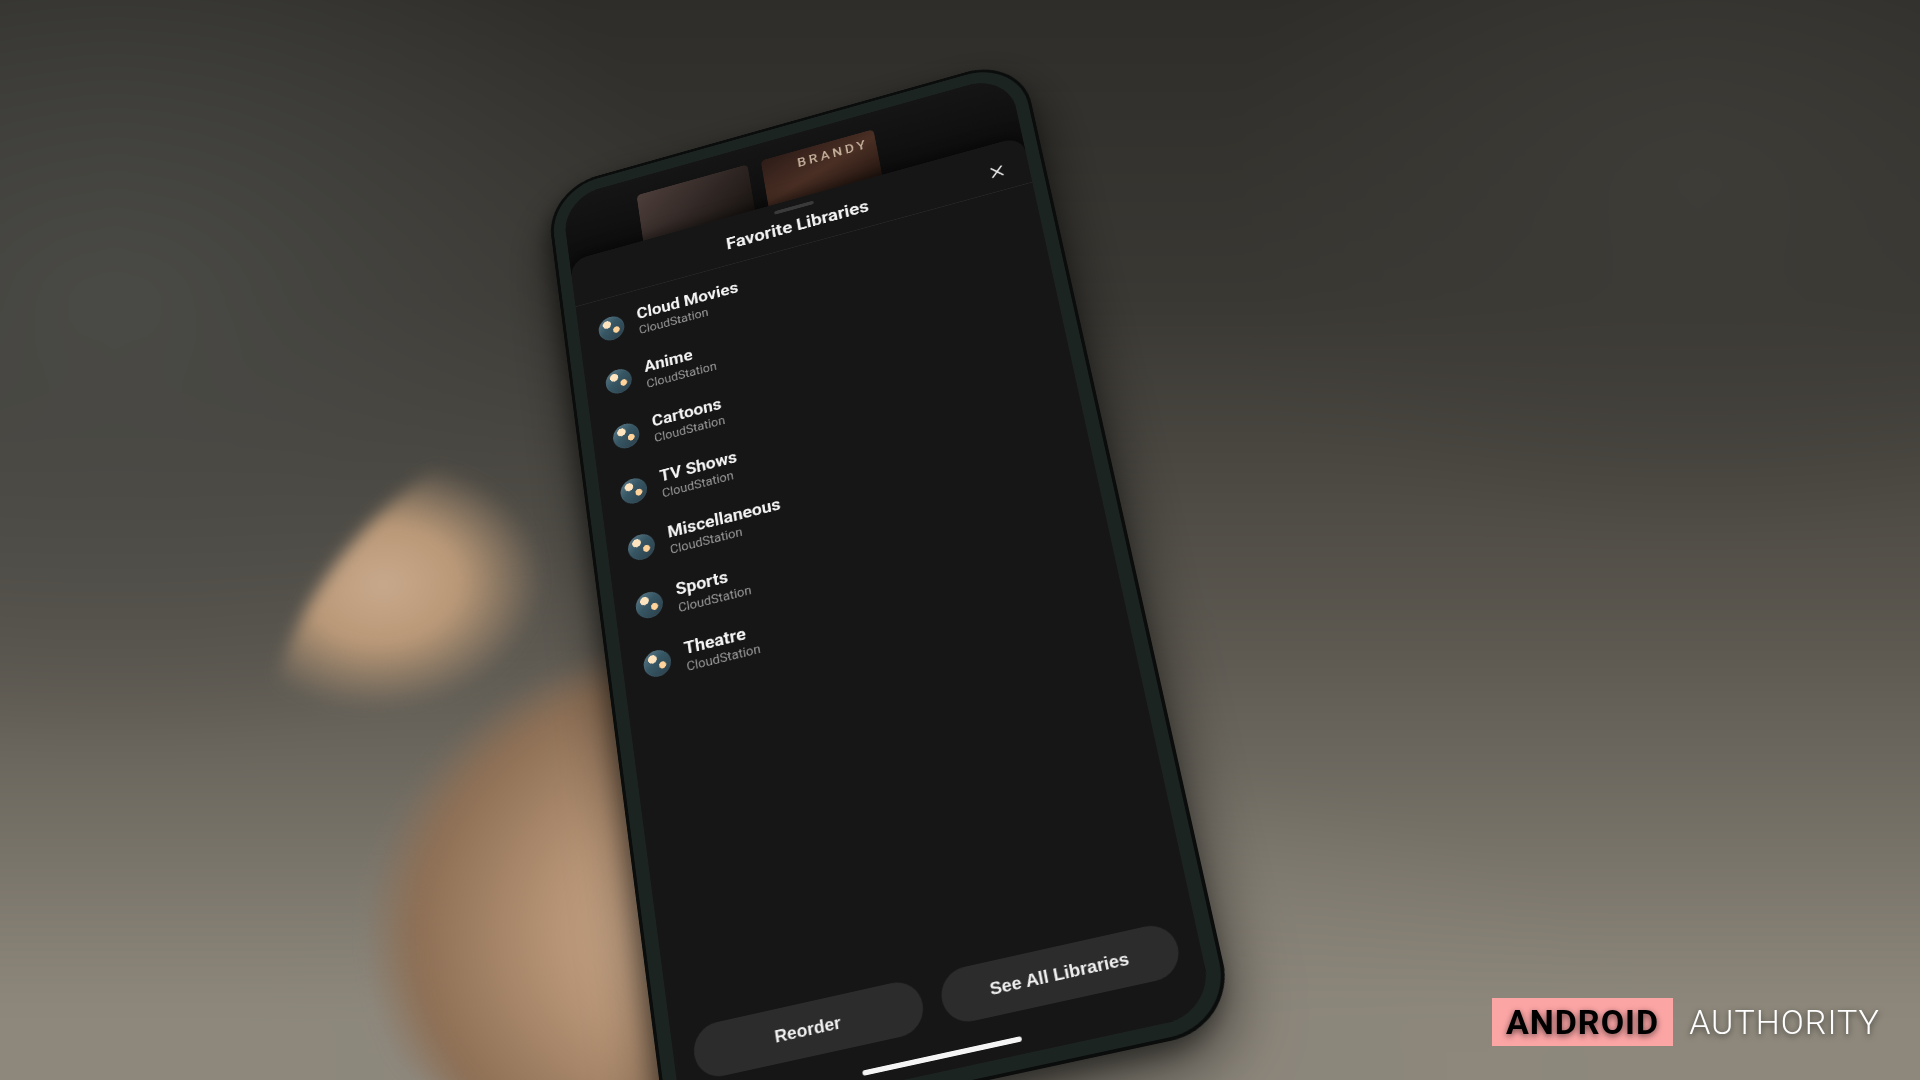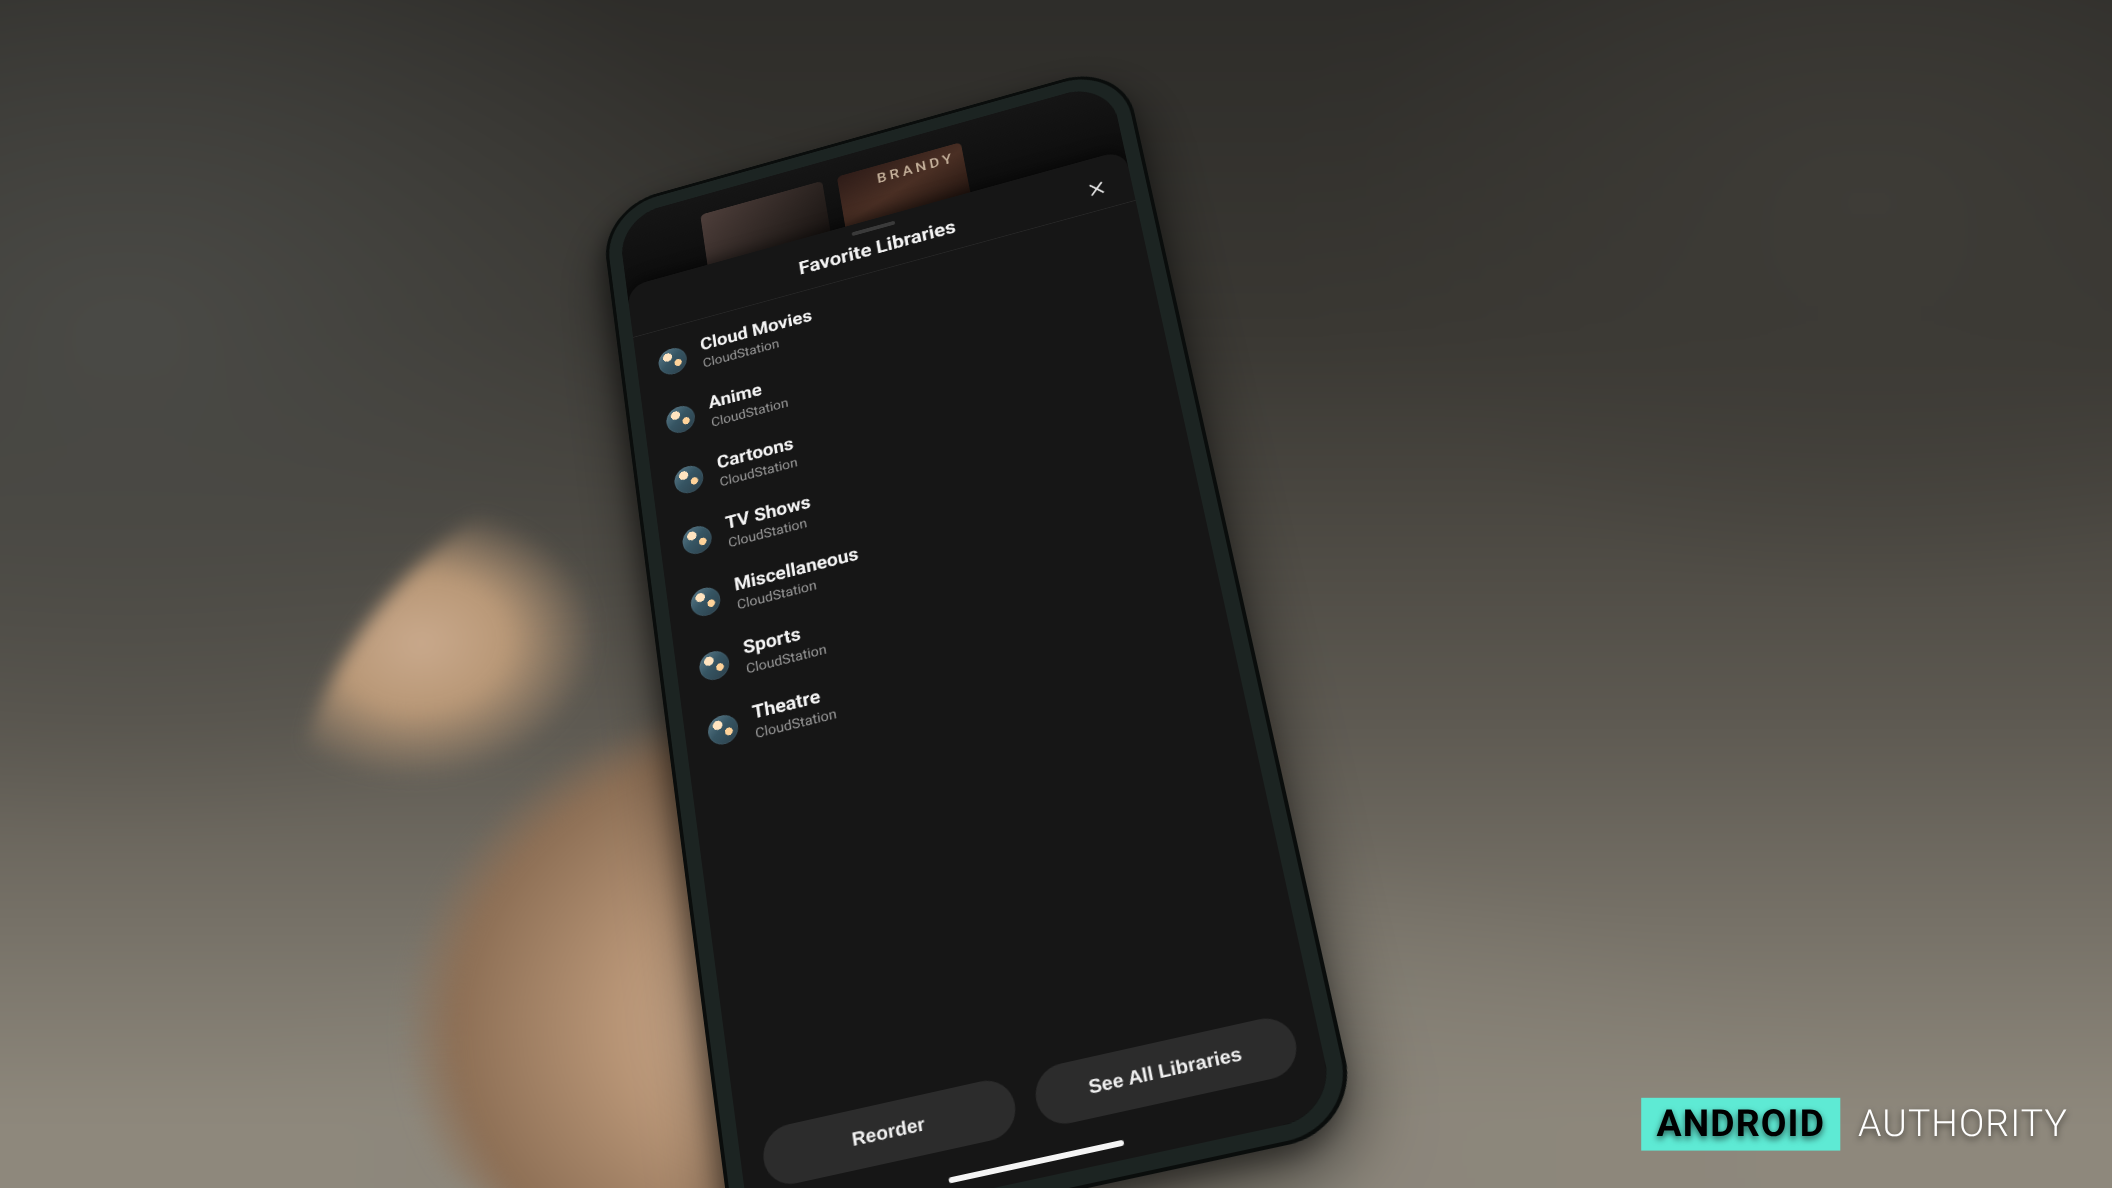--- a/index.html
+++ b/index.html
@@ -144,21 +144,21 @@
     
     
     .watermark {
       position: absolute; right: 40px; bottom: 34px;
       display: flex; align-items: center; gap: 16px;
       color: #fff; font-size: 34px; letter-spacing: 1px;
       font-weight: 300;
       font-family: "Segoe UI", Roboto, sans-serif;
     }
     .wm-box {
-      background: #5eead4; color: #000;
+      background: #fca5a5; color: #000;
       padding: 4px 14px; font-weight: 700;
     }
     .wm-shadow { text-shadow: 0 2px 6px rgba(0,0,0,0.6); }
   </style>
 </head>
 <body>
 
 <div class="bg"></div>
 <div class="hand"></div>
 

